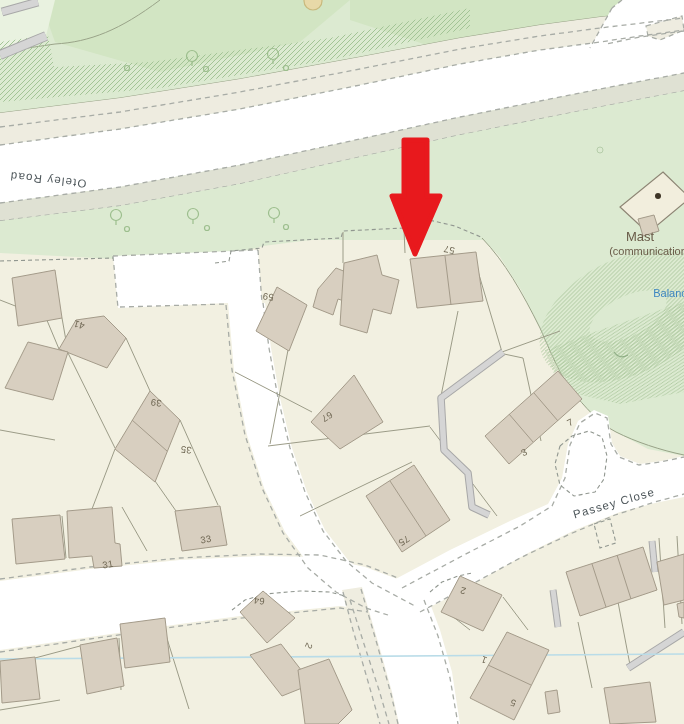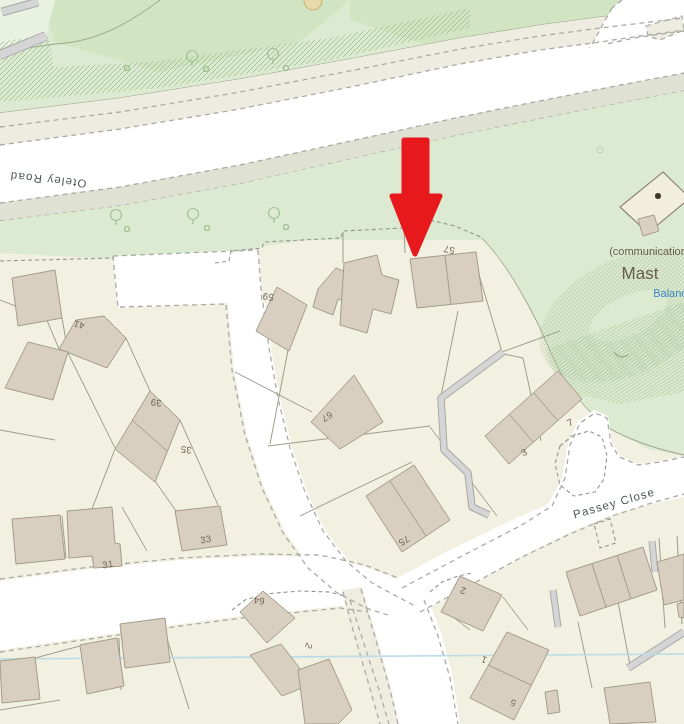--- a/index.html
+++ b/index.html
@@ -239,21 +239,21 @@
     <polygon points="677,604 684,602 684,618 679,617"></polygon>
     <polygon points="545,692 557,690 560,712 548,714"></polygon>
   </g>
 
   <path d="M404,140 L427,140 L427,196 L440,196 L415,254 L392,196 L404,196 Z" fill="#e8191d" stroke="#e8191d" stroke-width="5" stroke-linejoin="round"></path>
 </svg>
 
 <div id="labels-layer">
       <span class="map-label street-label" style="left: 48px; top: 180px; font-size: 11.5px; color: rgb(77, 86, 90); transform: translate(-50%, -50%) rotate(186deg);">Oteley Road</span>
       <span class="map-label street-label" style="left: 614px; top: 503px; font-size: 11.5px; color: rgb(77, 86, 90); transform: translate(-50%, -50%) rotate(-16deg);">Passey Close</span>
-      <span class="map-label " style="left: 640px; top: 236px; font-size: 17px; color: rgb(105, 91, 72); transform: translate(-50%, -50%) rotate(0deg); margin-top: 38px;">Mast</span>
+      <span class="map-label " style="left: 640px; top: 236px; font-size: 13px; color: rgb(105, 91, 72); transform: translate(-50%, -50%) rotate(0deg);">Mast</span>
       <span class="map-label " style="left: 648px; top: 251px; font-size: 11px; color: rgb(105, 91, 72); transform: translate(-50%, -50%) rotate(0deg);">(communication</span>
       <span class="map-label " style="left: 670px; top: 293px; font-size: 11px; color: rgb(61, 134, 194); transform: translate(-50%, -50%) rotate(0deg);">Balanc</span>
       <span class="map-label housenum-label" style="left: 268px; top: 297px; font-size: 9.5px; color: rgb(111, 103, 83); transform: translate(-50%, -50%) rotate(187deg);">59</span>
       <span class="map-label housenum-label" style="left: 449px; top: 250px; font-size: 9.5px; color: rgb(111, 103, 83); transform: translate(-50%, -50%) rotate(192deg);">57</span>
       <span class="map-label housenum-label" style="left: 79px; top: 325px; font-size: 9.5px; color: rgb(111, 103, 83); transform: translate(-50%, -50%) rotate(197deg);">41</span>
       <span class="map-label housenum-label" style="left: 156px; top: 403px; font-size: 9.5px; color: rgb(111, 103, 83); transform: translate(-50%, -50%) rotate(187deg);">39</span>
       <span class="map-label housenum-label" style="left: 186px; top: 450px; font-size: 9.5px; color: rgb(111, 103, 83); transform: translate(-50%, -50%) rotate(187deg);">35</span>
       <span class="map-label housenum-label" style="left: 206px; top: 539px; font-size: 9.5px; color: rgb(111, 103, 83); transform: translate(-50%, -50%) rotate(-10deg);">33</span>
       <span class="map-label housenum-label" style="left: 108px; top: 564px; font-size: 9.5px; color: rgb(111, 103, 83); transform: translate(-50%, -50%) rotate(-10deg);">31</span>
       <span class="map-label housenum-label" style="left: 327px; top: 417px; font-size: 9.5px; color: rgb(111, 103, 83); transform: translate(-50%, -50%) rotate(148deg);">67</span>

